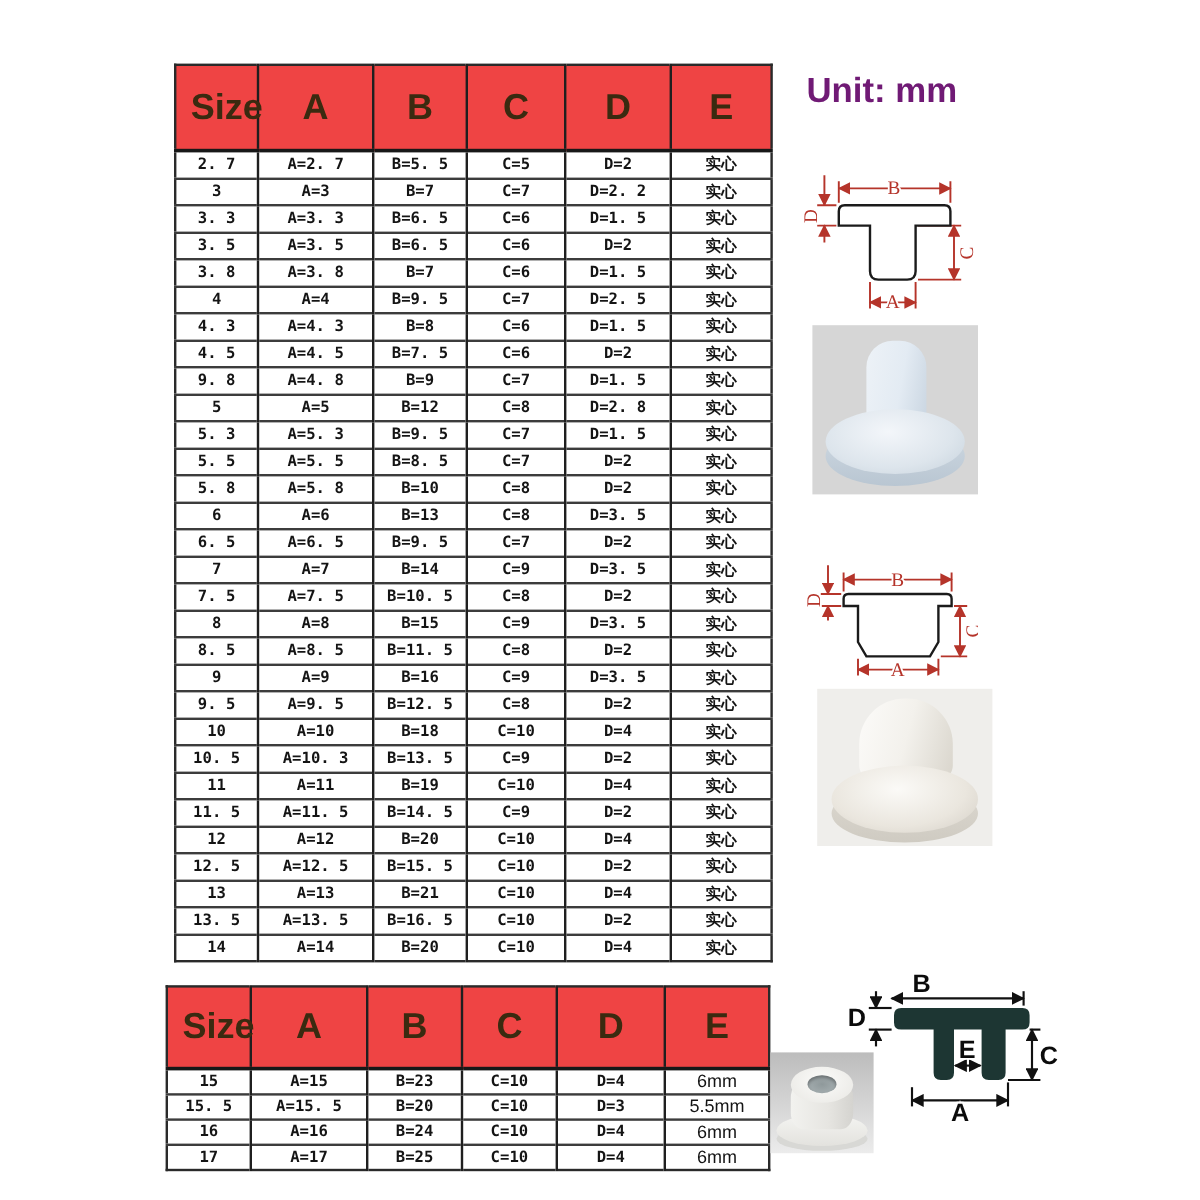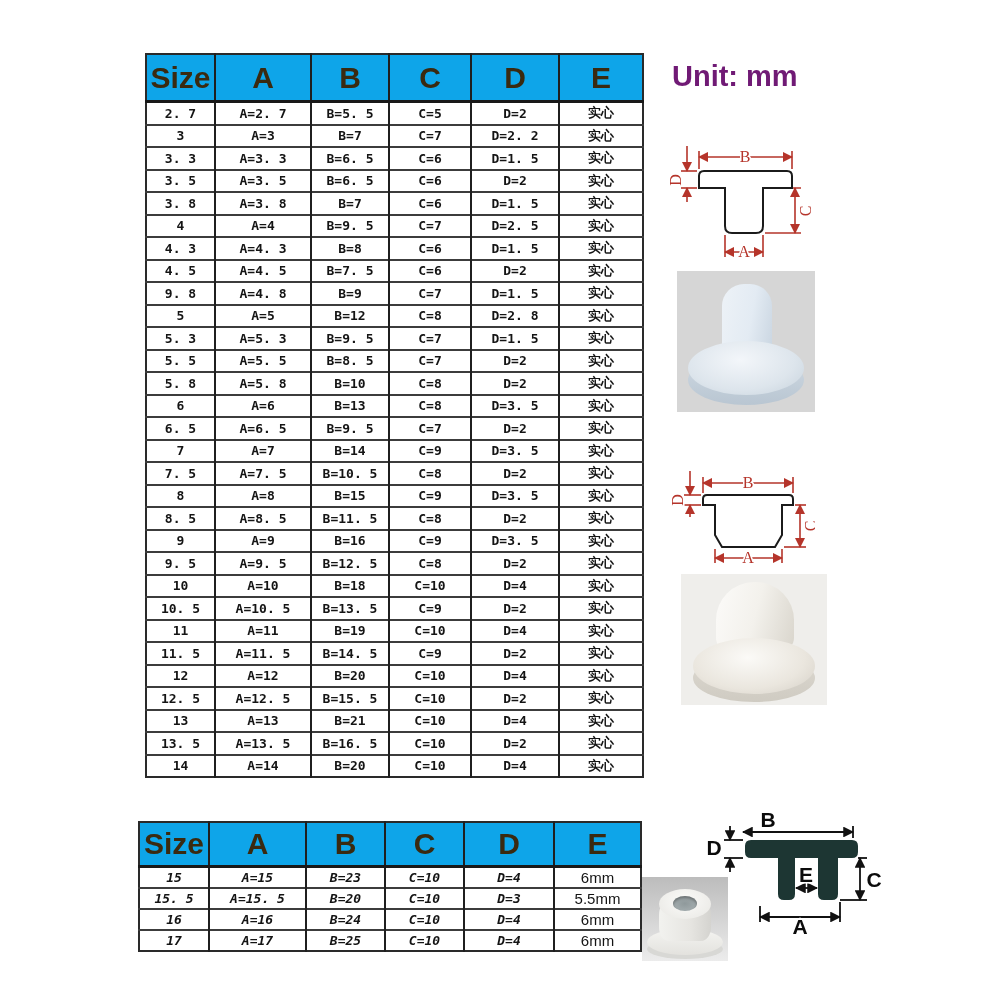--- a/index.html
+++ b/index.html
@@ -1,29 +1,29 @@
 <!DOCTYPE html>
 <html><head>
 <meta charset="utf-8">
 <style>
   html,body{margin:0;padding:0;}
   body{width:1000px;height:1000px;background:#ffffff;position:relative;overflow:hidden;
        font-family:"Liberation Sans",sans-serif;}
   .spec-table{position:absolute;border-collapse:collapse;table-layout:fixed;border:2px solid #2a2a2a;background:#fff;}
-  .spec-table th{background:#0ea5e9;color:#3a2a10;font:700 30px "Liberation Sans",sans-serif;
-       border-bottom:3px solid #181818;padding:0;}
+  .spec-table th{background:#ef4444;color:#3a2a10;font:700 30px "Liberation Sans",sans-serif;
+       border-bottom:3px solid #181818;padding:12px;}
   .spec-table th+th,.spec-table td+td{border-left:2px solid #1f1f1f;}
   .spec-table td{font:700 13px "DejaVu Sans Mono",monospace;color:#141414;text-align:center;
        border-top:2px solid #3c3c3c;padding:0;}
   #main-table{left:145px;top:53px;width:497px;}
   #main-table th{height:45px;}
   #main-table td{height:20.5px;}
   #bottom-table{left:138px;top:821px;width:502px;}
   #bottom-table th{height:42px;}
-  #bottom-table td{height:19px;font-style:italic;}
+  #bottom-table td{height:19px;}
   #bottom-table td.cell-e{font:400 15px "Liberation Sans",sans-serif;margin-top:32px;}
   .unit-label{position:absolute;left:672px;top:60px;font:700 29px "Liberation Sans",sans-serif;color:#701a75;}
   .diag{position:absolute;}
   .red-label{fill:#b5342a;font:16px "Liberation Serif",serif;paint-order:stroke;stroke:#ffffff;stroke-width:3px;}
   .dark-label{fill:#0b0b0b;font:700 21px "Liberation Sans",sans-serif;paint-order:stroke;stroke:#ffffff;stroke-width:3px;}
   .ph{position:absolute;}
   .ph div{position:absolute;}
   #photo1{left:677px;top:271px;width:138px;height:141px;background:#d6d6d6;}
   #photo1 .stem{left:45px;top:13px;width:50px;height:80px;border-radius:22px 22px 5px 5px;
       background:linear-gradient(100deg,#edf2f7,#e3ebf3 55%,#c8d4e0);}
@@ -244,21 +244,21 @@
       <tr>
         <td>10</td>
         <td>A=10</td>
         <td>B=18</td>
         <td>C=10</td>
         <td>D=4</td>
         <td class="cell-e">实心</td>
       </tr>
       <tr>
         <td>10. 5</td>
-        <td>A=10. 5</td>
+        <td>A=10. 3</td>
         <td>B=13. 5</td>
         <td>C=9</td>
         <td>D=2</td>
         <td class="cell-e">实心</td>
       </tr>
       <tr>
         <td>11</td>
         <td>A=11</td>
         <td>B=19</td>
         <td>C=10</td>

